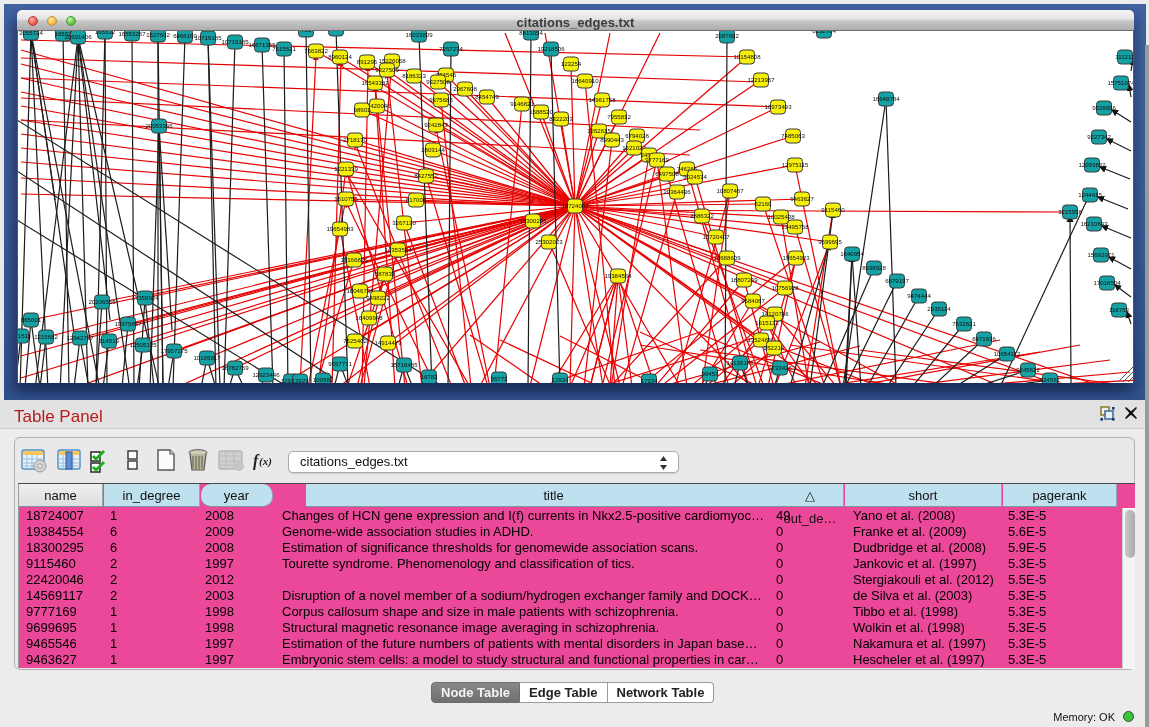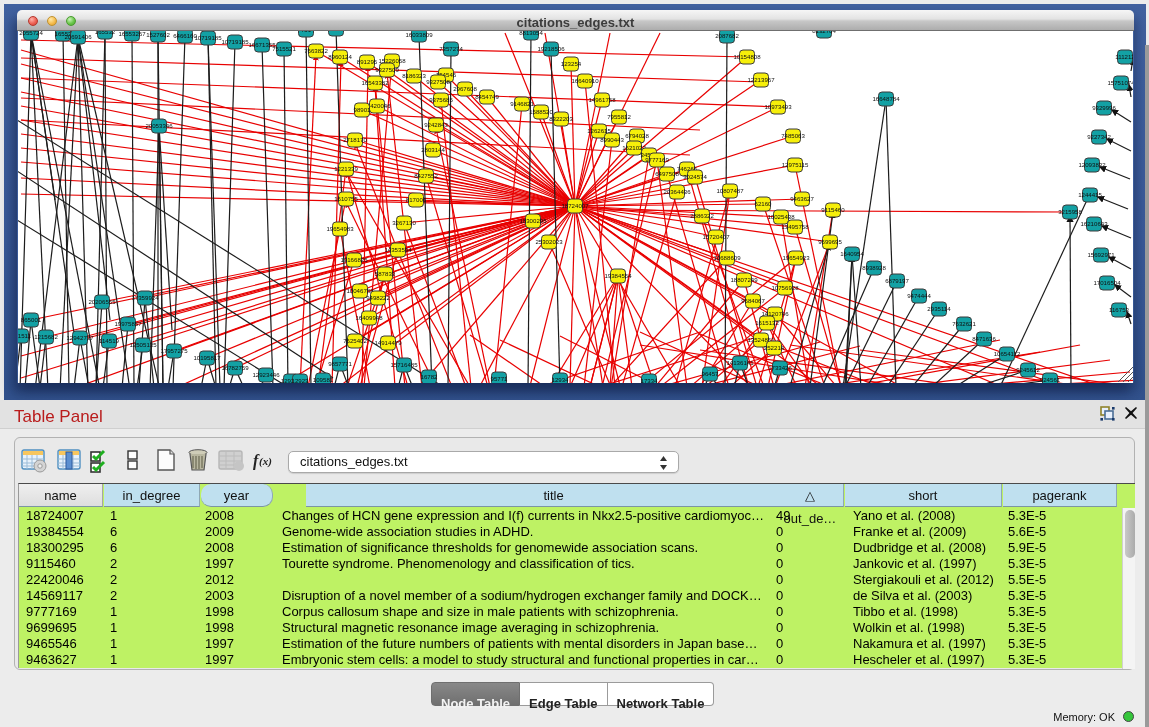--- a/index.html
+++ b/index.html
@@ -10,36 +10,36 @@
   background:linear-gradient(180deg,#f6f6f6 0%,#e3e3e3 45%,#c7c7c7 55%,#adadad 100%);
   border-bottom:1px solid #6f6f6f; }
 #tbar .title { position:absolute; left:0; right:0; top:5px; text-align:center; font-size:13px; font-weight:bold; color:#3c3c3c; }
 .tl { position:absolute; width:10px; height:10px; border-radius:50%; }
 #graph { position:absolute; left:1px; top:21px; width:1115px; height:352px; background:#fff; overflow:hidden; }
 #panelhdr { position:absolute; left:0; top:400px; width:1149px; height:29px; background:#e2e2e2; border-bottom:1px solid #cfcfcf; }
 #panelhdr .t { position:absolute; left:14px; top:7px; font-size:17px; color:#b91c1c; }
 #lower { position:absolute; left:0; top:430px; width:1149px; height:297px; background:#ececec; }
 #innerpanel { position:absolute; left:14px; top:7px; width:1121px; height:233px; background:#e9e9e9; border:1px solid #b2b2b2; border-radius:6px; }
 #dropdown { position:absolute; left:273px; top:13px; width:391px; height:22px; background:#fff; border:1px solid #a9a9a9; border-radius:5px; font-size:13px; color:#111; line-height:20px; padding-left:11px; box-shadow:0 1px 1px rgba(0,0,0,0.12); }
-#table { position:absolute; left:3px; top:45px; width:1117px; height:185px; background:#bef264; border-top:1px solid #4a4a4a; border-left:1px solid #9a9a9a; }
+#table { position:absolute; left:3px; top:45px; width:1117px; height:185px; background:#ec4899; border-top:1px solid #4a4a4a; border-left:1px solid #9a9a9a; }
 .th { position:absolute; top:0; height:23px; background:#bfe0ef; border-right:1px solid #8fa8b4; border-bottom:1px solid #7c96a2; text-align:center; font-size:13px; color:#111; line-height:23px; }
 #tbody { position:absolute; left:0; top:24px; width:1117px; }
 .tr { position:relative; height:16px; white-space:nowrap; }
 .c { position:absolute; top:0; height:16px; font-size:13px; color:#000; overflow:hidden; }
 .c.n { left:7px; width:80px; }
 .c.i { left:91px; width:60px; }
 .c.y { left:186px; width:70px; }
 .c.t { left:263px; width:490px; }
 .c.o { left:757px; width:60px; }
 .c.s { left:834px; width:165px; }
 .c.p { left:989px; width:80px; }
 #vsb { position:absolute; right:0px; top:24px; width:13px; height:161px; background:#f4f4f4; border-left:1px solid #d0d0d0; }
 #vsb .thumb { position:absolute; left:1.5px; top:2px; width:10px; height:48px; background:linear-gradient(90deg,#c9c9c9,#ababab); border-radius:5px; }
 #tabs { position:absolute; left:416px; top:244px; height:21px; display:flex; font-size:13px; font-weight:bold; }
-.tab { height:21px; line-height:20px; padding:11px 9px; background:#fff; border:1px solid #9b9b9b; border-left:none; color:#222; text-align:center; }
+.tab { height:21px; line-height:20px; padding:0 9px; background:#fff; border:1px solid #9b9b9b; border-left:none; color:#222; text-align:center; }
 .tab.sel { background:linear-gradient(180deg,#888888,#6f6f6f); color:#f3f3f3; border:1px solid #6f6f6f; border-radius:4px 0 0 4px; }
 .tab.last { border-radius:0 4px 4px 0; }
 #mem { position:absolute; right:34px; top:281px; font-size:11px; color:#111; }
 #memdot { position:absolute; right:15px; top:281px; width:11px; height:11px; border-radius:50%; background:#35c63b; border:1px solid #444; }
 #rstrip { position:absolute; right:0; top:45px; width:4px; height:682px; background:#9a9a9a; }
 </style></head><body>
 <div id="desk"></div>
 <div id="win">
   <div id="tbar">
     <div class="tl" style="left:11px;top:5.5px;background:radial-gradient(circle at 35% 30%,#ffb2aa,#ee6255 55%,#c93e33);border:1px solid #b5382e;"></div>

